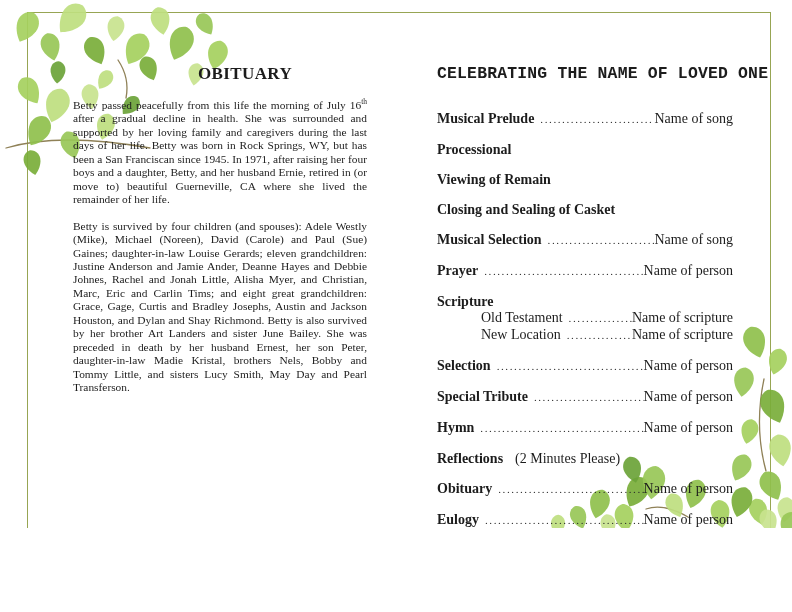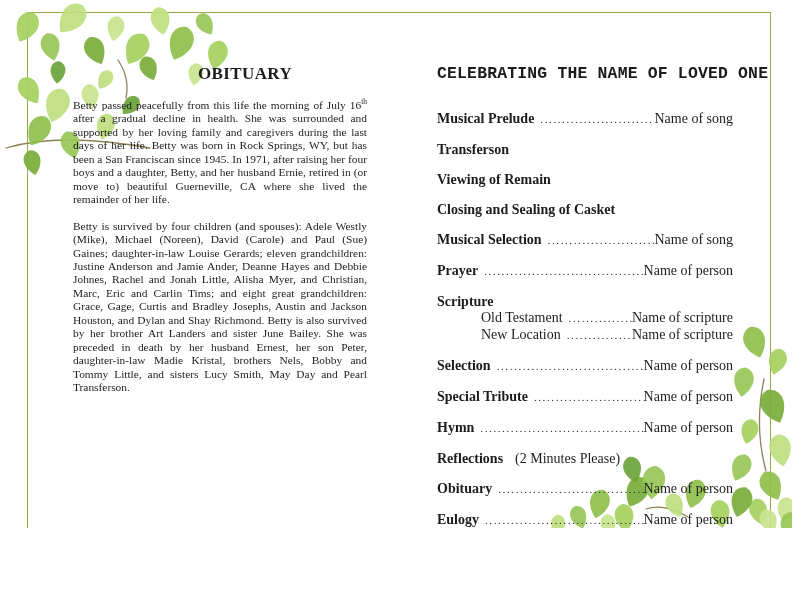--- a/index.html
+++ b/index.html
@@ -118,21 +118,21 @@
 
   <div class="col-right">
     <h1 class="title">CELEBRATING THE NAME OF LOVED ONE</h1>
     <div id="program-list">
         <div class="prog-row">
           <span class="plabel">Musical Prelude</span>
           <span class="leader"></span>
           <span class="pvalue">Name of song</span>
         </div>
         <div class="prog-row">
-          <span class="plabel">Transferson</span>
+          <span class="plabel">Processional</span>
         </div>
         <div class="prog-row">
           <span class="plabel">Viewing of Remain</span>
         </div>
         <div class="prog-row">
           <span class="plabel">Closing and Sealing of Casket</span>
         </div>
         <div class="prog-row">
           <span class="plabel">Musical Selection</span>
           <span class="leader"></span>

